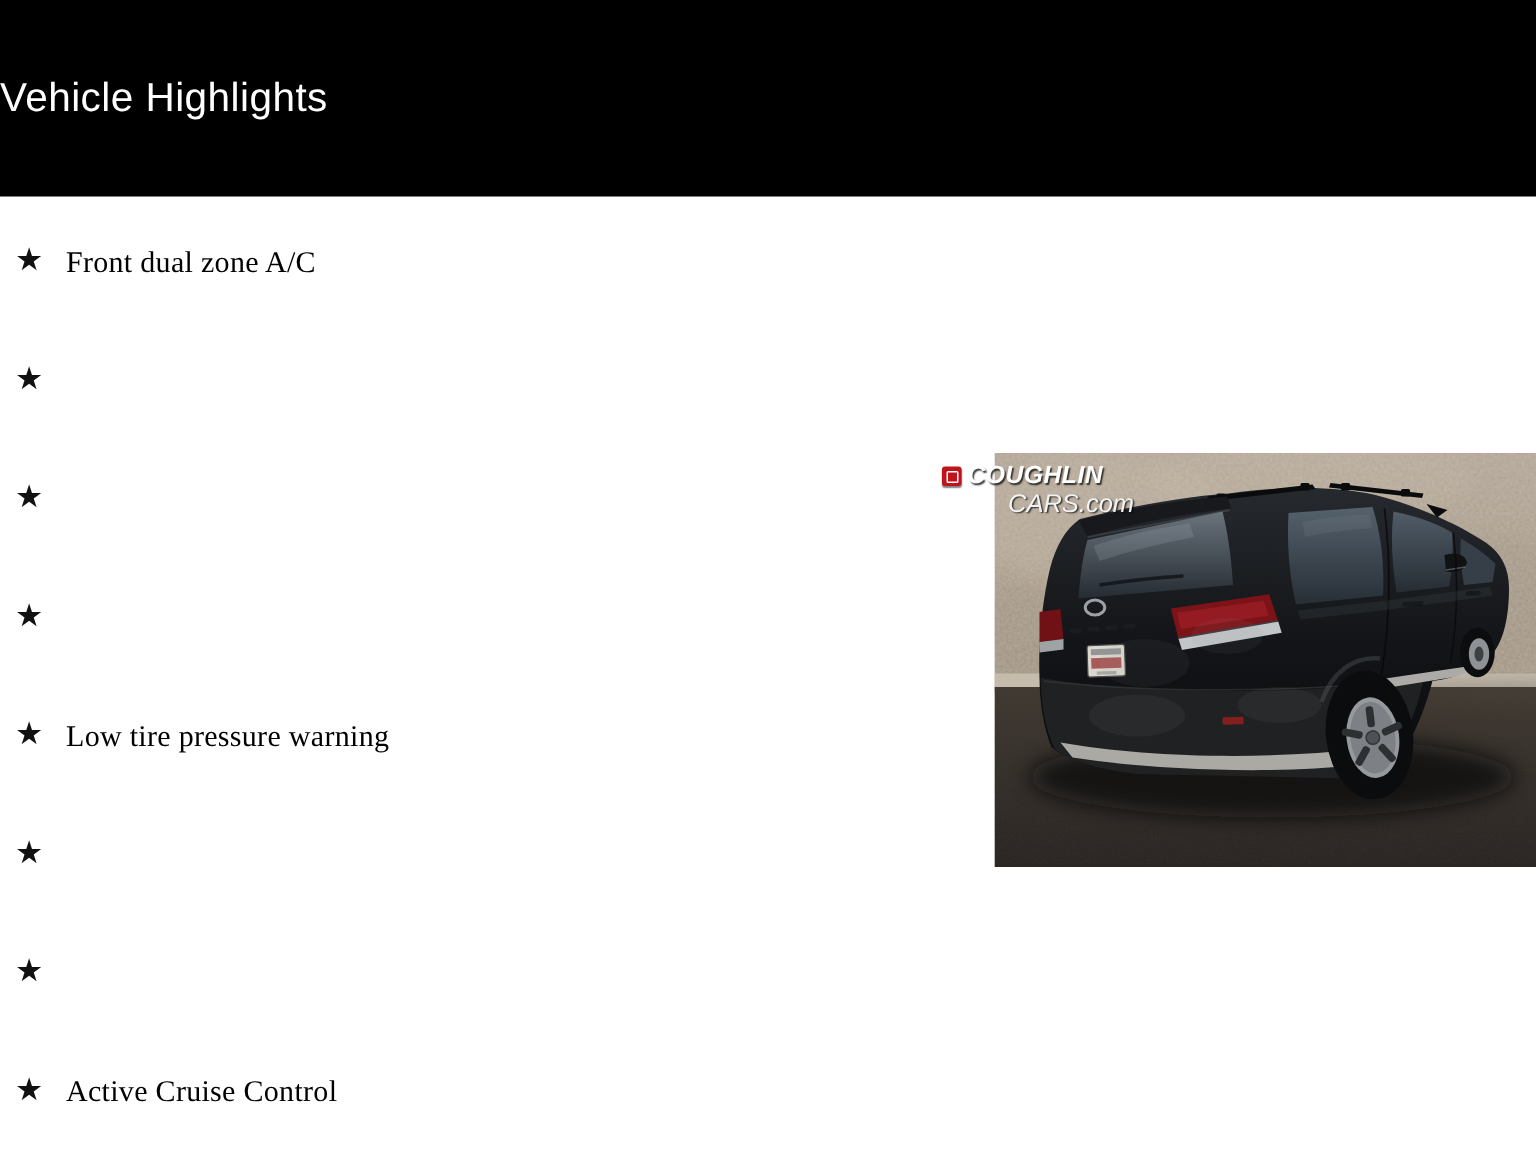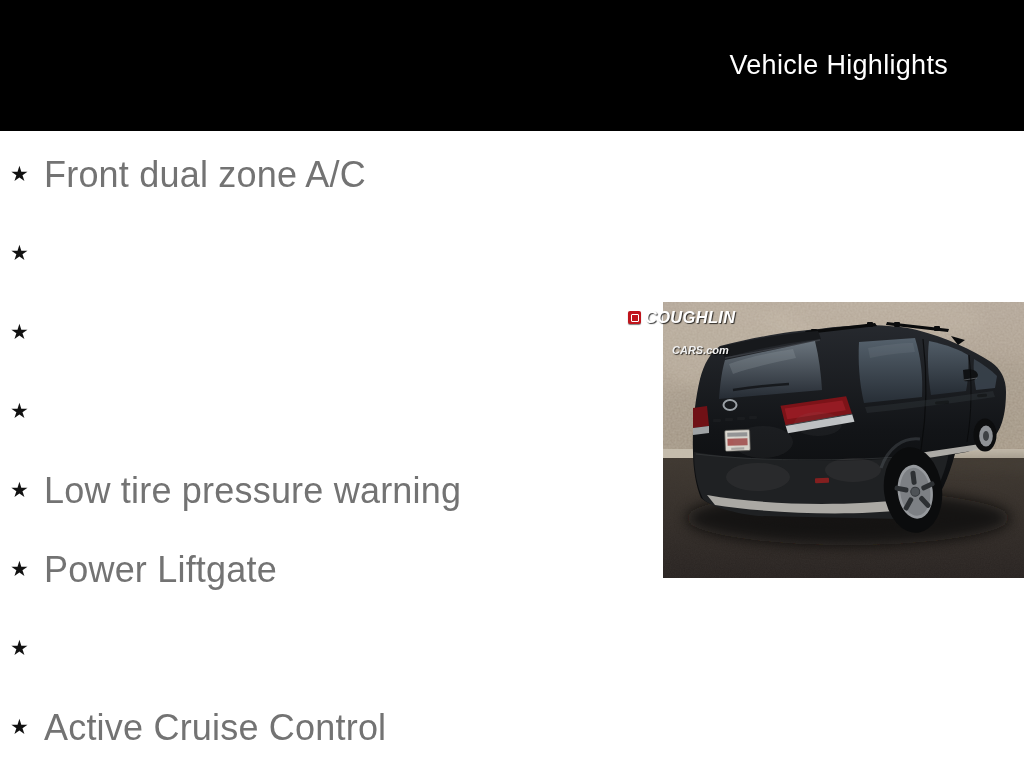--- a/index.html
+++ b/index.html
@@ -10,21 +10,21 @@
     position: relative;
     overflow: hidden;
   }
   .page { position: absolute; inset: 0; }
 
   
   .topbar {
     position: absolute; top: 0; left: 0;
     width: 1024px; height: 131px;
     background: #000000;
-    display: flex; align-items: center; justify-content: flex-end;
+    display: flex; align-items: center; justify-content: flex-start;
     box-sizing: border-box; padding-right: 76px;
   }
   .title {
     margin: 0;
     color: #ffffff;
     font-size: 27px; font-weight: 400; letter-spacing: 0.3px;
   }
 
   
   .features {
@@ -34,22 +34,23 @@
     height: 79px;
     display: flex; align-items: center;
     padding-left: 10px;
   }
   .star {
     width: 34px; flex: 0 0 34px;
     font-size: 21px; color: #111111; line-height: 1;
     transform: translateY(-1px);
   }
   .feature-label {
-    font-size: 36px; color: #737373; line-height: 1.1;
+    font-size: 20px; color: #000000; line-height: 1.1;
     letter-spacing: 0.2px;
+    font-family: Liberation Serif, serif;
   }
 
   
   .photo {
     position: absolute; left: 620px; top: 302px;
     width: 372px; height: 276px; margin: 0;
     overflow: hidden;
     padding-left: 43px;
   }
   .photo svg { display: block; }
@@ -67,22 +68,22 @@
     content: ""; position: absolute; inset: 2.5px;
     border: 1.5px solid #ffffff; border-radius: 1px;
   }
   .wm-lines { display: flex; flex-direction: column; }
   .wm-brand {
     color: #ffffff; font-size: 16.5px; font-weight: 700; font-style: italic;
     line-height: 1; letter-spacing: 0.3px;
     text-shadow: 1px 1px 1px rgba(0,0,0,0.75);
   }
   .wm-suffix {
-    color: #f2f2f2; font-size: 11px; font-weight: 700; font-style: italic;
-    line-height: 1; margin-top: 19px; padding-left: 27px;
+    color: #f2f2f2; font-size: 17px; font-weight: 400; font-style: italic;
+    line-height: 1; margin-top: 1px; padding-left: 27px;
     text-shadow: 1px 1px 1px rgba(0,0,0,0.75);
   }
 </style>
 </head>
 <body>
 
 <div class="page">
 
   <header class="topbar">
     <h1 class="title">Vehicle Highlights</h1>
@@ -101,21 +102,20 @@
     </div>
     <div class="feature-row">
       <span class="star">★</span>
     </div>
     <div class="feature-row">
       <span class="star">★</span>
       <span class="feature-label">Low tire pressure warning</span>
     </div>
     <div class="feature-row">
       <span class="star">★</span>
-      <span class="feature-label">Power Liftgate</span>
     </div>
     <div class="feature-row">
       <span class="star">★</span>
     </div>
     <div class="feature-row">
       <span class="star">★</span>
       <span class="feature-label">Active Cruise Control</span>
     </div>
   </div>
 

